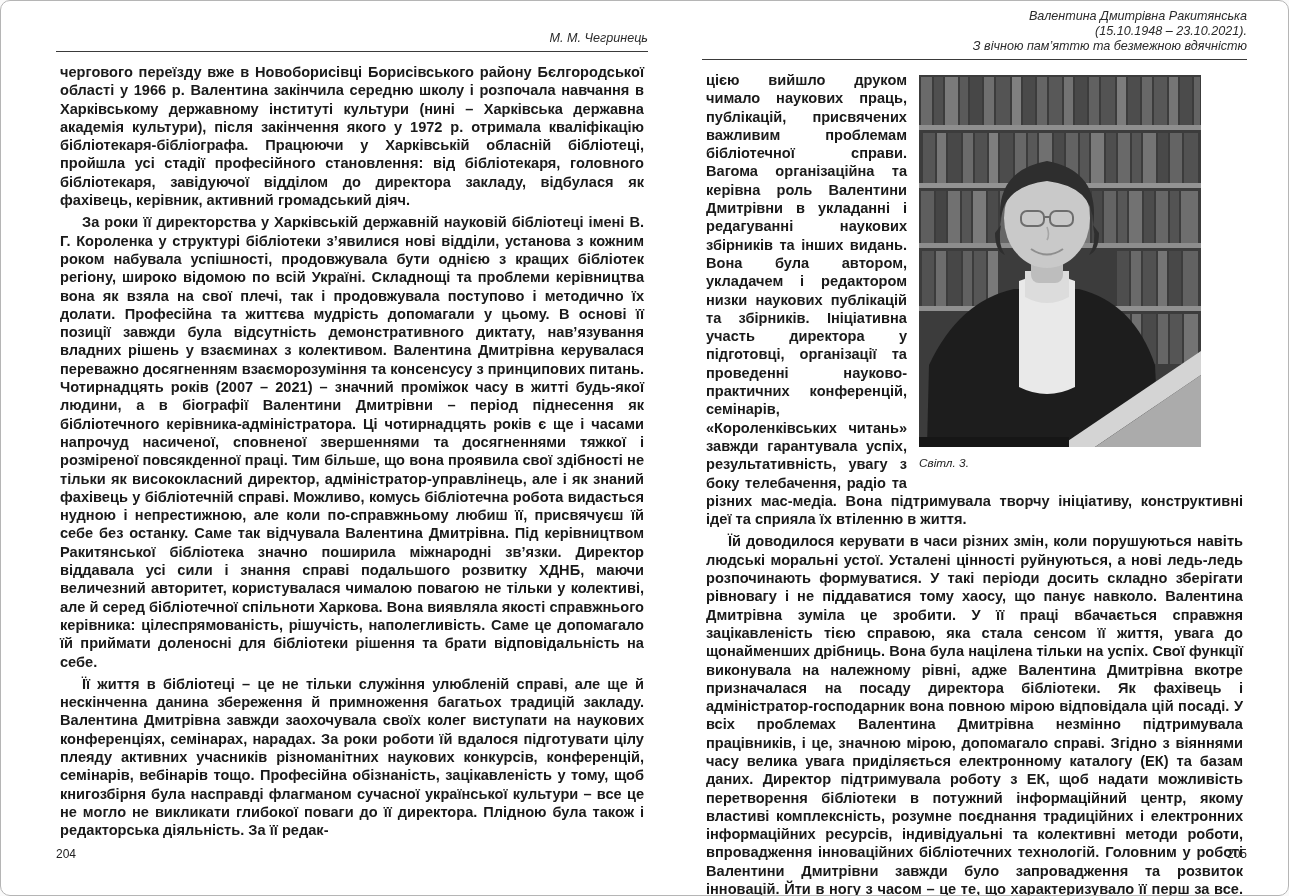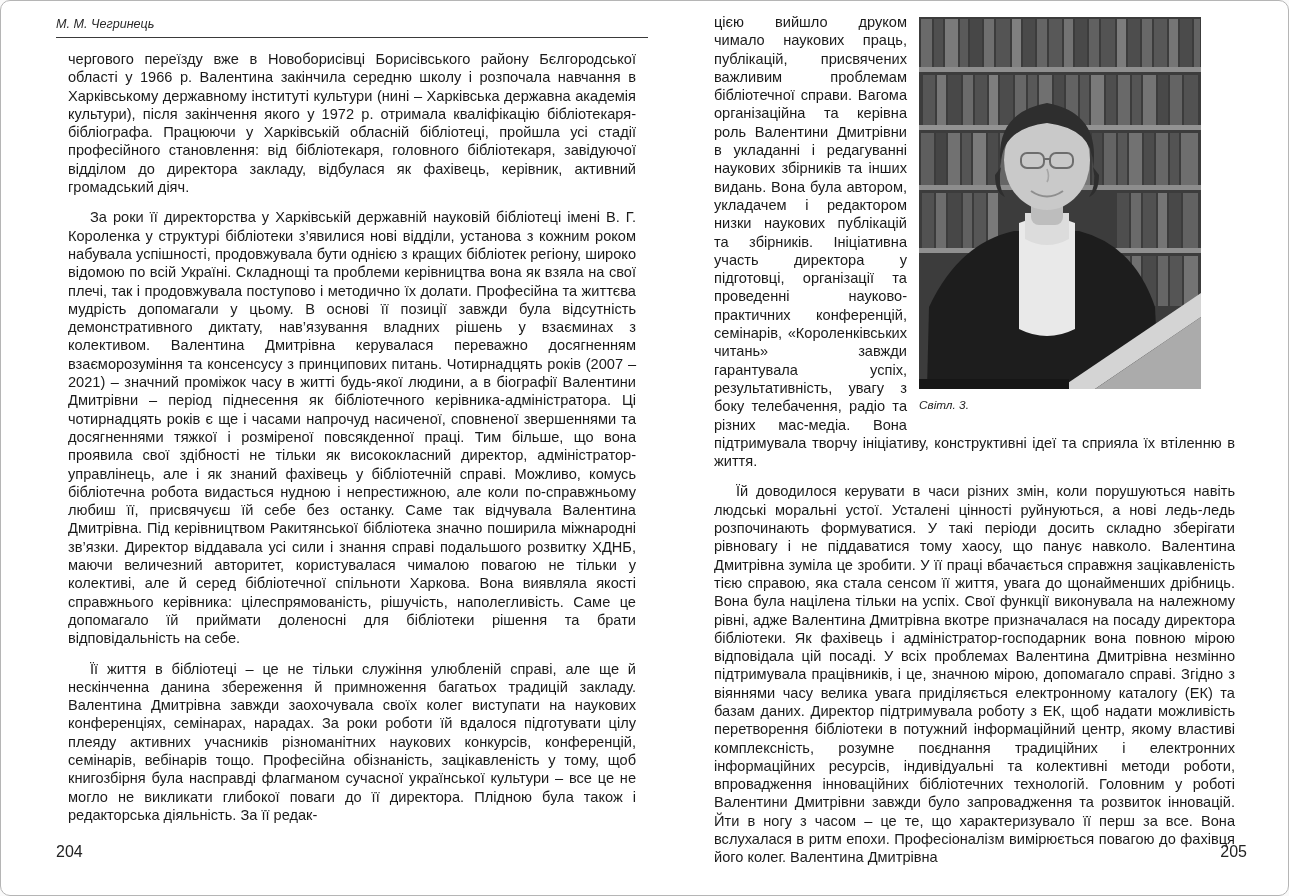--- a/index.html
+++ b/index.html
@@ -20,32 +20,32 @@
 
   
   .running-header {
     font-style:italic;
     font-size:12.6px;
     line-height:15px;
     color:#2a2a2a;
     border-bottom:1.5px solid #3a3a3a;
     padding-bottom:5px;
   }
-  .page-left .running-header { padding-top:16px; text-align:left; }
+  .page-left .running-header { padding-top:30px; text-align:right; }
   .page-right .running-header { padding-top:8px; text-align:right; }
 
   
   .body-text {
     margin-top:11px;
     font-size:14.6px;
     line-height:18.3px;
     text-align:justify;
     color:#1a1a1a;
   }
-  .body-text p { margin:12px; }
+  .body-text p { margin:4px;font-weight:bold; }
   .body-text p.indent { text-indent:22px; }
 
   
   .figure-block {
     float:right;
     width:328px;
     margin:4px 0 8px 12px;
   }
   .portrait-photo {
     display:block;
@@ -61,21 +61,21 @@
     color:#222;
     display:flex;
     gap:12px;
     text-align:left;
   }
   .photo-caption .cap-label { white-space:nowrap; }
 
   .page-number {
     position:absolute;
     bottom:34px;
-    font-size:16px;
+    font-size:12px;
     color:#222;
   }
   .page-left  .page-number { left:0; }
   .page-right .page-number { right:0;text-align:right; }
 </style>
 </head>
 <body>
 
 <div class="spread">
 
@@ -87,20 +87,25 @@
     <div class="body-text">
       <p>чергового переїзду вже в Новоборисівці Борисівського району Бєлгородської області у 1966 р. Валентина закінчила середню школу і розпочала навчання в Харківському державному інституті культури (нині – Харківська державна академія культури), після закінчення якого у 1972 р. отримала кваліфікацію бібліотекаря-бібліографа. Працюючи у Харківській обласній бібліотеці, пройшла усі стадії професійного становлення: від бібліотекаря, головного бібліотекаря, завідуючої відділом до директора закладу, відбулася як фахівець, керівник, активний громадський діяч.</p>
       <p class="indent">За роки її директорства у Харківській державній науковій бібліотеці імені В. Г. Короленка у структурі бібліотеки з’явилися нові відділи, установа з кожним роком набувала успішності, продовжувала бути однією з кращих бібліотек регіону, широко відомою по всій Україні. Складнощі та проблеми керівництва вона як взяла на свої плечі, так і продовжувала поступово і методично їх долати. Професійна та життєва мудрість допомагали у цьому. В основі її позиції завжди була відсутність демонстративного диктату, нав’язування владних рішень у взаєминах з колективом. Валентина Дмитрівна керувалася переважно досягненням взаєморозуміння та консенсусу з принципових питань. Чотирнадцять років (2007 – 2021) – значний проміжок часу в житті будь-якої людини, а в біографії Валентини Дмитрівни – період піднесення як бібліотечного керівника-адміністратора. Ці чотирнадцять років є ще і часами напрочуд насиченої, сповненої звершеннями та досягненнями тяжкої і розміреної повсякденної праці. Тим більше, що вона проявила свої здібності не тільки як висококласний директор, адміністратор-управлінець, але і як знаний фахівець у бібліотечній справі. Можливо, комусь бібліотечна робота видасться нудною і непрестижною, але коли по-справжньому любиш її, присвячуєш їй себе без останку. Саме так відчувала Валентина Дмитрівна. Під керівництвом Ракитянської бібліотека значно поширила міжнародні зв’язки. Директор віддавала усі сили і знання справі подальшого розвитку ХДНБ, маючи величезний авторитет, користувалася чималою повагою не тільки у колективі, але й серед бібліотечної спільноти Харкова. Вона виявляла якості справжнього керівника: цілеспрямованість, рішучість, наполегливість. Саме це допомагало їй приймати доленосні для бібліотеки рішення та брати відповідальність на себе.</p>
       <p class="indent">Її життя в бібліотеці – це не тільки служіння улюбленій справі, але ще й нескінченна данина збереження й примноження багатьох традицій закладу. Валентина Дмитрівна завжди заохочувала своїх колег виступати на наукових конференціях, семінарах, нарадах. За роки роботи їй вдалося підготувати цілу плеяду активних учасників різноманітних наукових конкурсів, конференцій, семінарів, вебінарів тощо. Професійна обізнаність, зацікавленість у тому, щоб книгозбірня була насправді флагманом сучасної української культури – все це не могло не викликати глибокої поваги до її директора. Плідною була також і редакторська діяльність. За її редак-</p>
     </div>
 
     <div class="page-number">204</div>
   </div>
 
   <div class="page page-right">
+    <div class="running-header">
+      <div>Валентина Дмитрівна Ракитянська</div>
+      <div>(15.10.1948 – 23.10.2021).</div>
+      <div>З вічною пам’яттю та безмежною вдячністю</div>
+    </div>
 
     <div class="body-text">
 
       <div class="figure-block">
         <svg class="portrait-photo" viewBox="0 0 282 372" preserveAspectRatio="none" xmlns="http://www.w3.org/2000/svg">
 
           <rect width="282" height="372" fill="#3c3c3c"></rect>
 
           <g>
 

